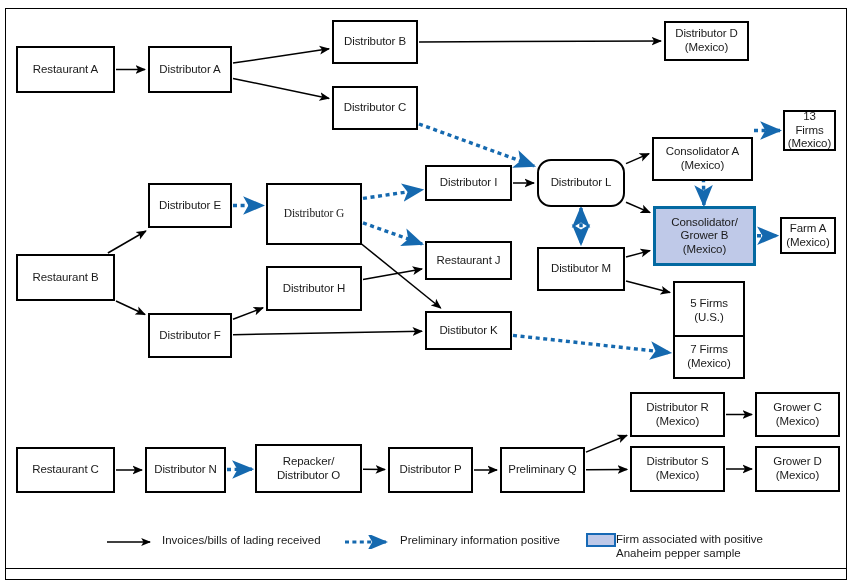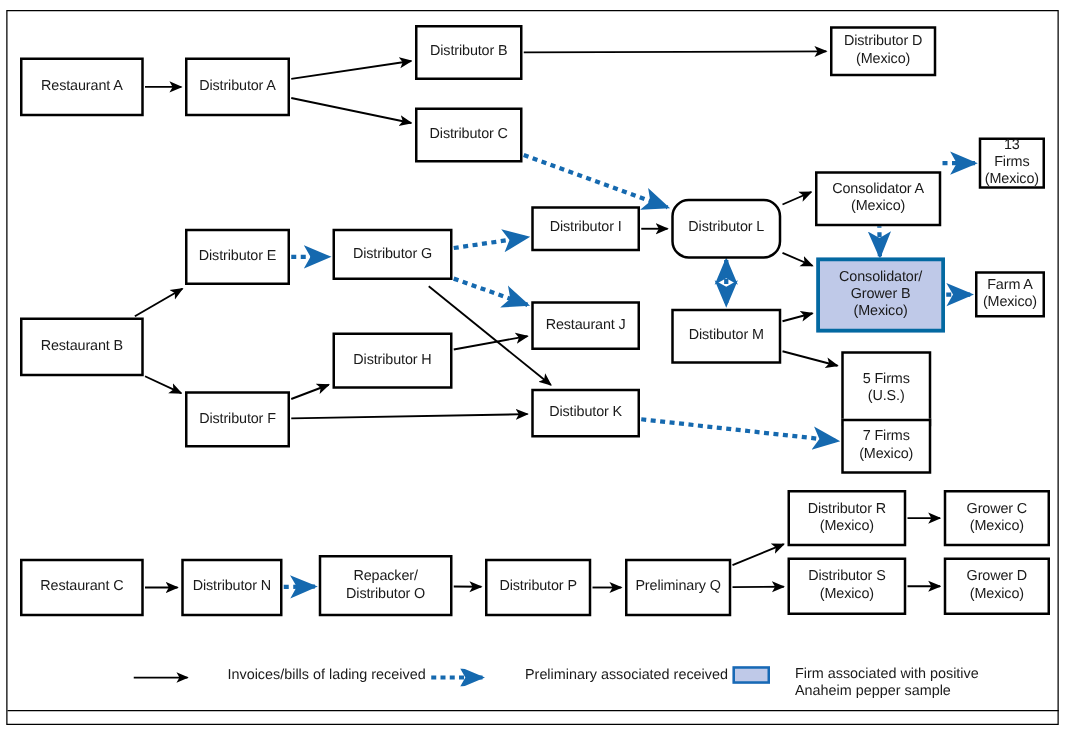--- a/index.html
+++ b/index.html
@@ -50,21 +50,21 @@
     width:840px; height:60px;
     z-index:4;
   }
   .legend-row{
     position:absolute;
     display:flex;
     align-items:flex-start;
     font-size:11.5px;
     color:#1a1a1a;
   }
-  .legend-text{margin-left:20px;line-height:1.25;}
+  .legend-text{margin-left:0;line-height:1.25;}
   .legend-sep{
     position:absolute;
     left:6px; top:568px;
     width:841px;
     border-top:1.5px solid #000;
     z-index:4;
   }
   .swatch{
     width:30px;height:14px;
     background:#BFC9E8;
@@ -147,21 +147,21 @@
       </div>
       <div class="node" style="left: 783px; top: 110px; width: 53px; height: 41px;">
         <span class="lbl">13 Firms<br>(Mexico)</span>
       </div>
       <div class="node" style="left: 16px; top: 254px; width: 99px; height: 47px;">
         <span class="lbl">Restaurant B</span>
       </div>
       <div class="node" style="left: 148px; top: 183px; width: 84px; height: 45px;">
         <span class="lbl">Distributor E</span>
       </div>
-      <div class="node" style="left: 266px; top: 183px; width: 96px; height: 41px;">
+      <div class="node" style="left: 266px; top: 183px; width: 96px; height: 62px; font-family: Liberation Serif, serif;">
         <span class="lbl">Distributor G</span>
       </div>
       <div class="node" style="left: 148px; top: 313px; width: 84px; height: 45px;">
         <span class="lbl">Distributor F</span>
       </div>
       <div class="node" style="left: 266px; top: 266px; width: 96px; height: 45px;">
         <span class="lbl">Distributor H</span>
       </div>
       <div class="node" style="left: 425px; top: 165px; width: 87px; height: 36px;">
         <span class="lbl">Distributor I</span>
@@ -225,21 +225,21 @@
       <svg class="legend-glyph" viewBox="0 0 56 14">
         <line x1="1" y1="7" x2="44" y2="7" stroke="#000" stroke-width="1.4" marker-end="url(#arrow-black)"></line>
       </svg>
       <span class="legend-text">Invoices/bills of lading received</span>
     </div>
 
     <div class="legend-row" style="left:338px; top:18px;">
       <svg class="legend-glyph" viewBox="0 0 56 14">
         <line x1="1" y1="7" x2="42" y2="7" stroke="#1569AF" stroke-width="3.2" stroke-dasharray="4,3.4" marker-end="url(#arrow-blue)"></line>
       </svg>
-      <span class="legend-text">Preliminary associated received</span>
+      <span class="legend-text">Preliminary information positive</span>
     </div>
 
     <div class="legend-row" style="left:580px; top:17px;">
       <div class="swatch"></div>
       <span class="legend-text">
         <span>Firm associated with positive</span><br>
         <span>Anaheim pepper sample</span>
       </span>
     </div>
 

